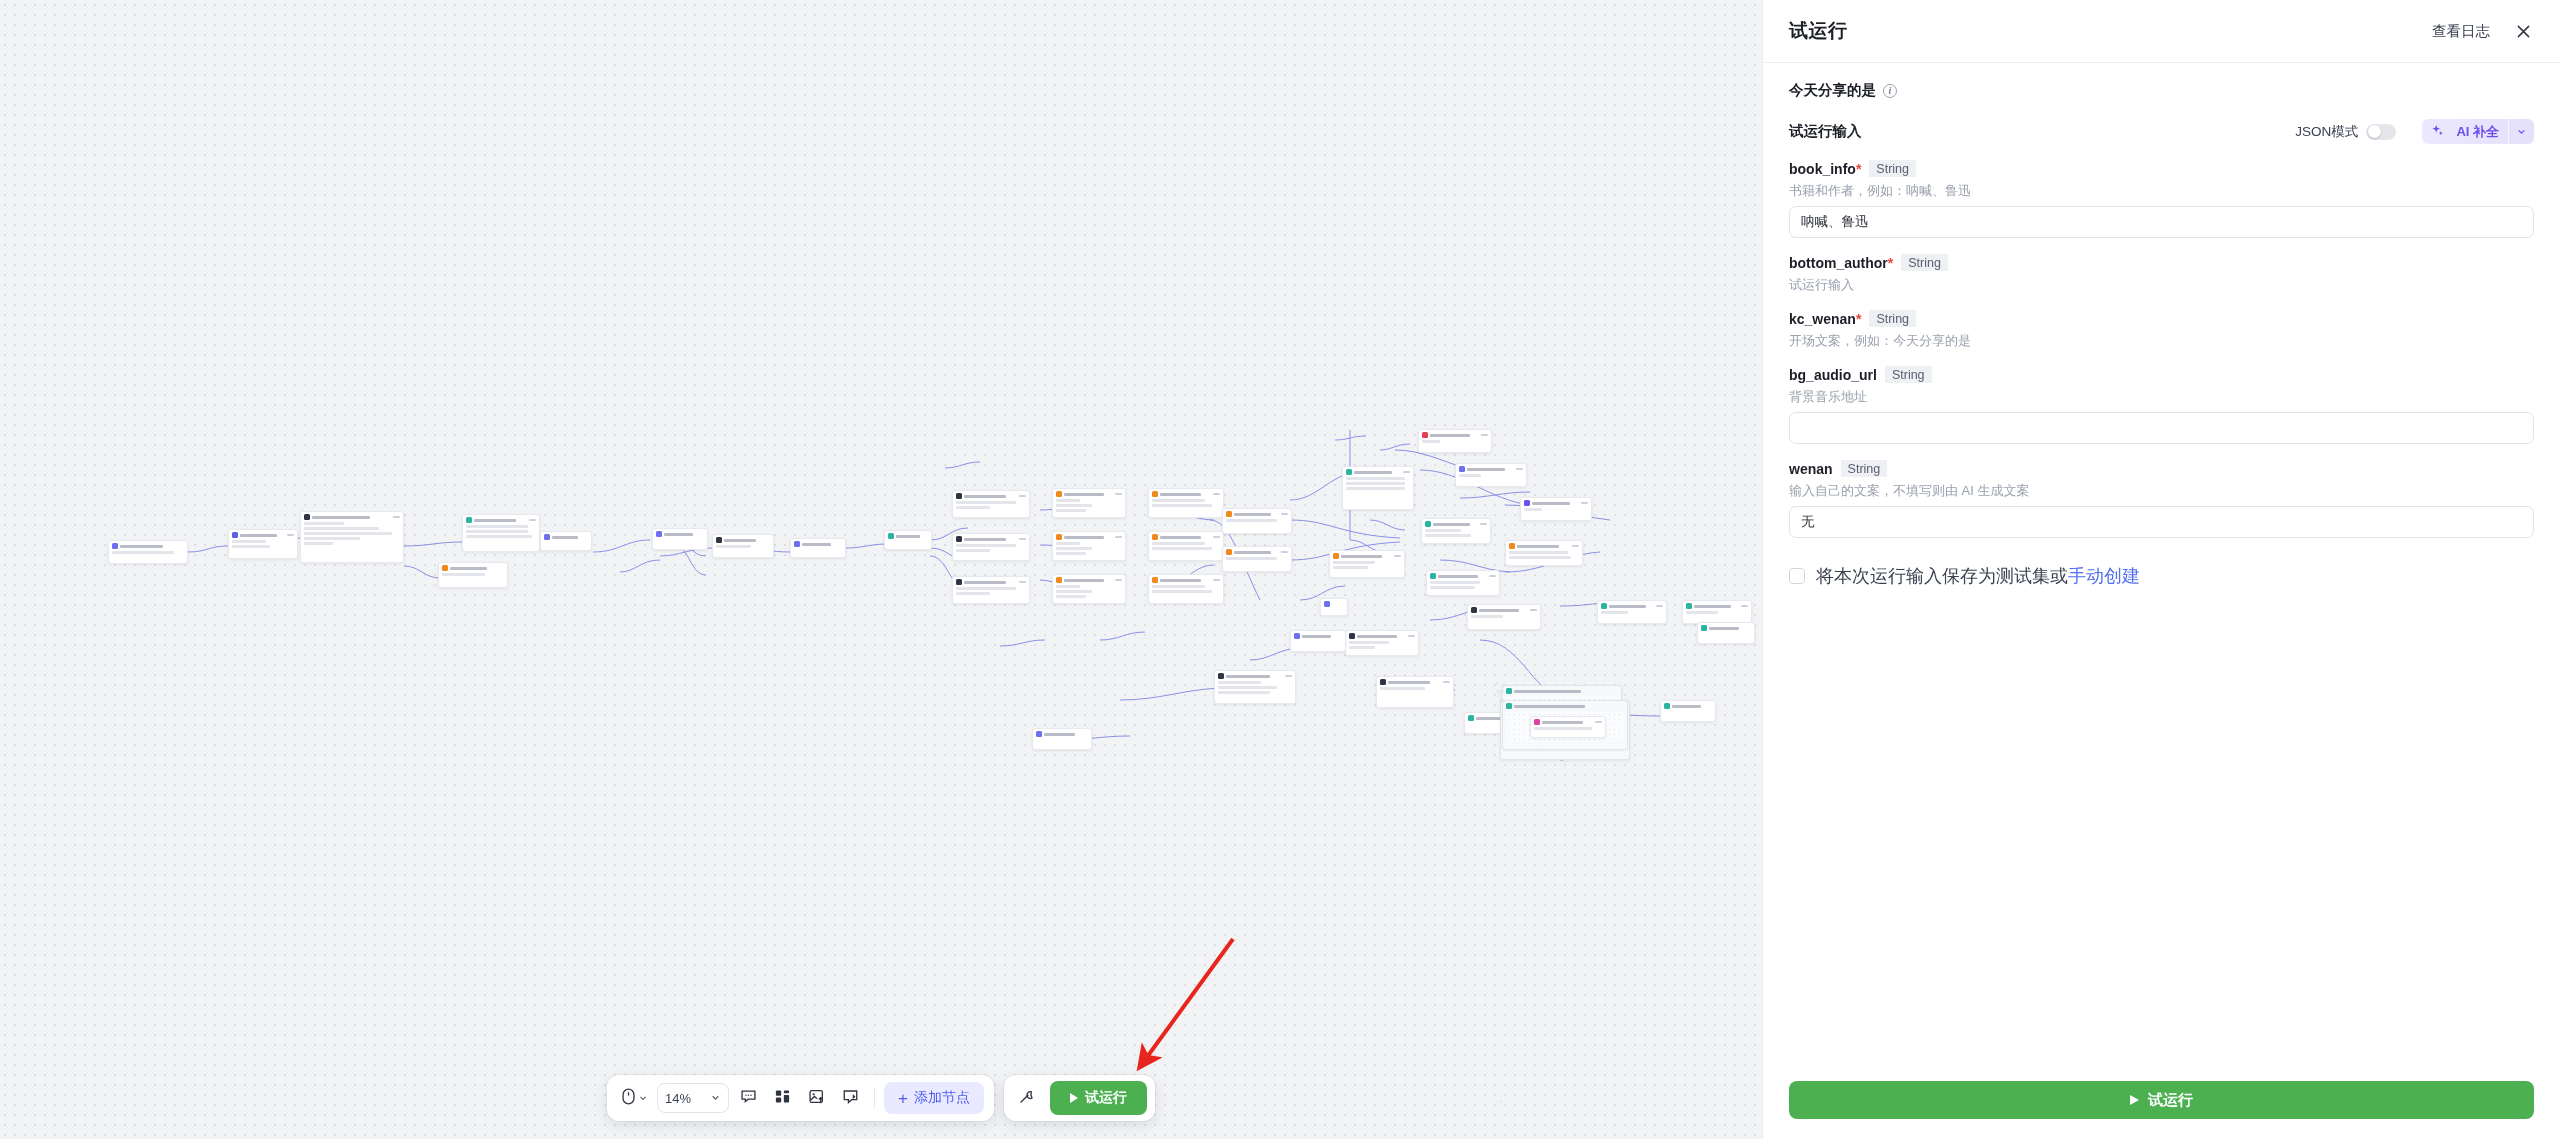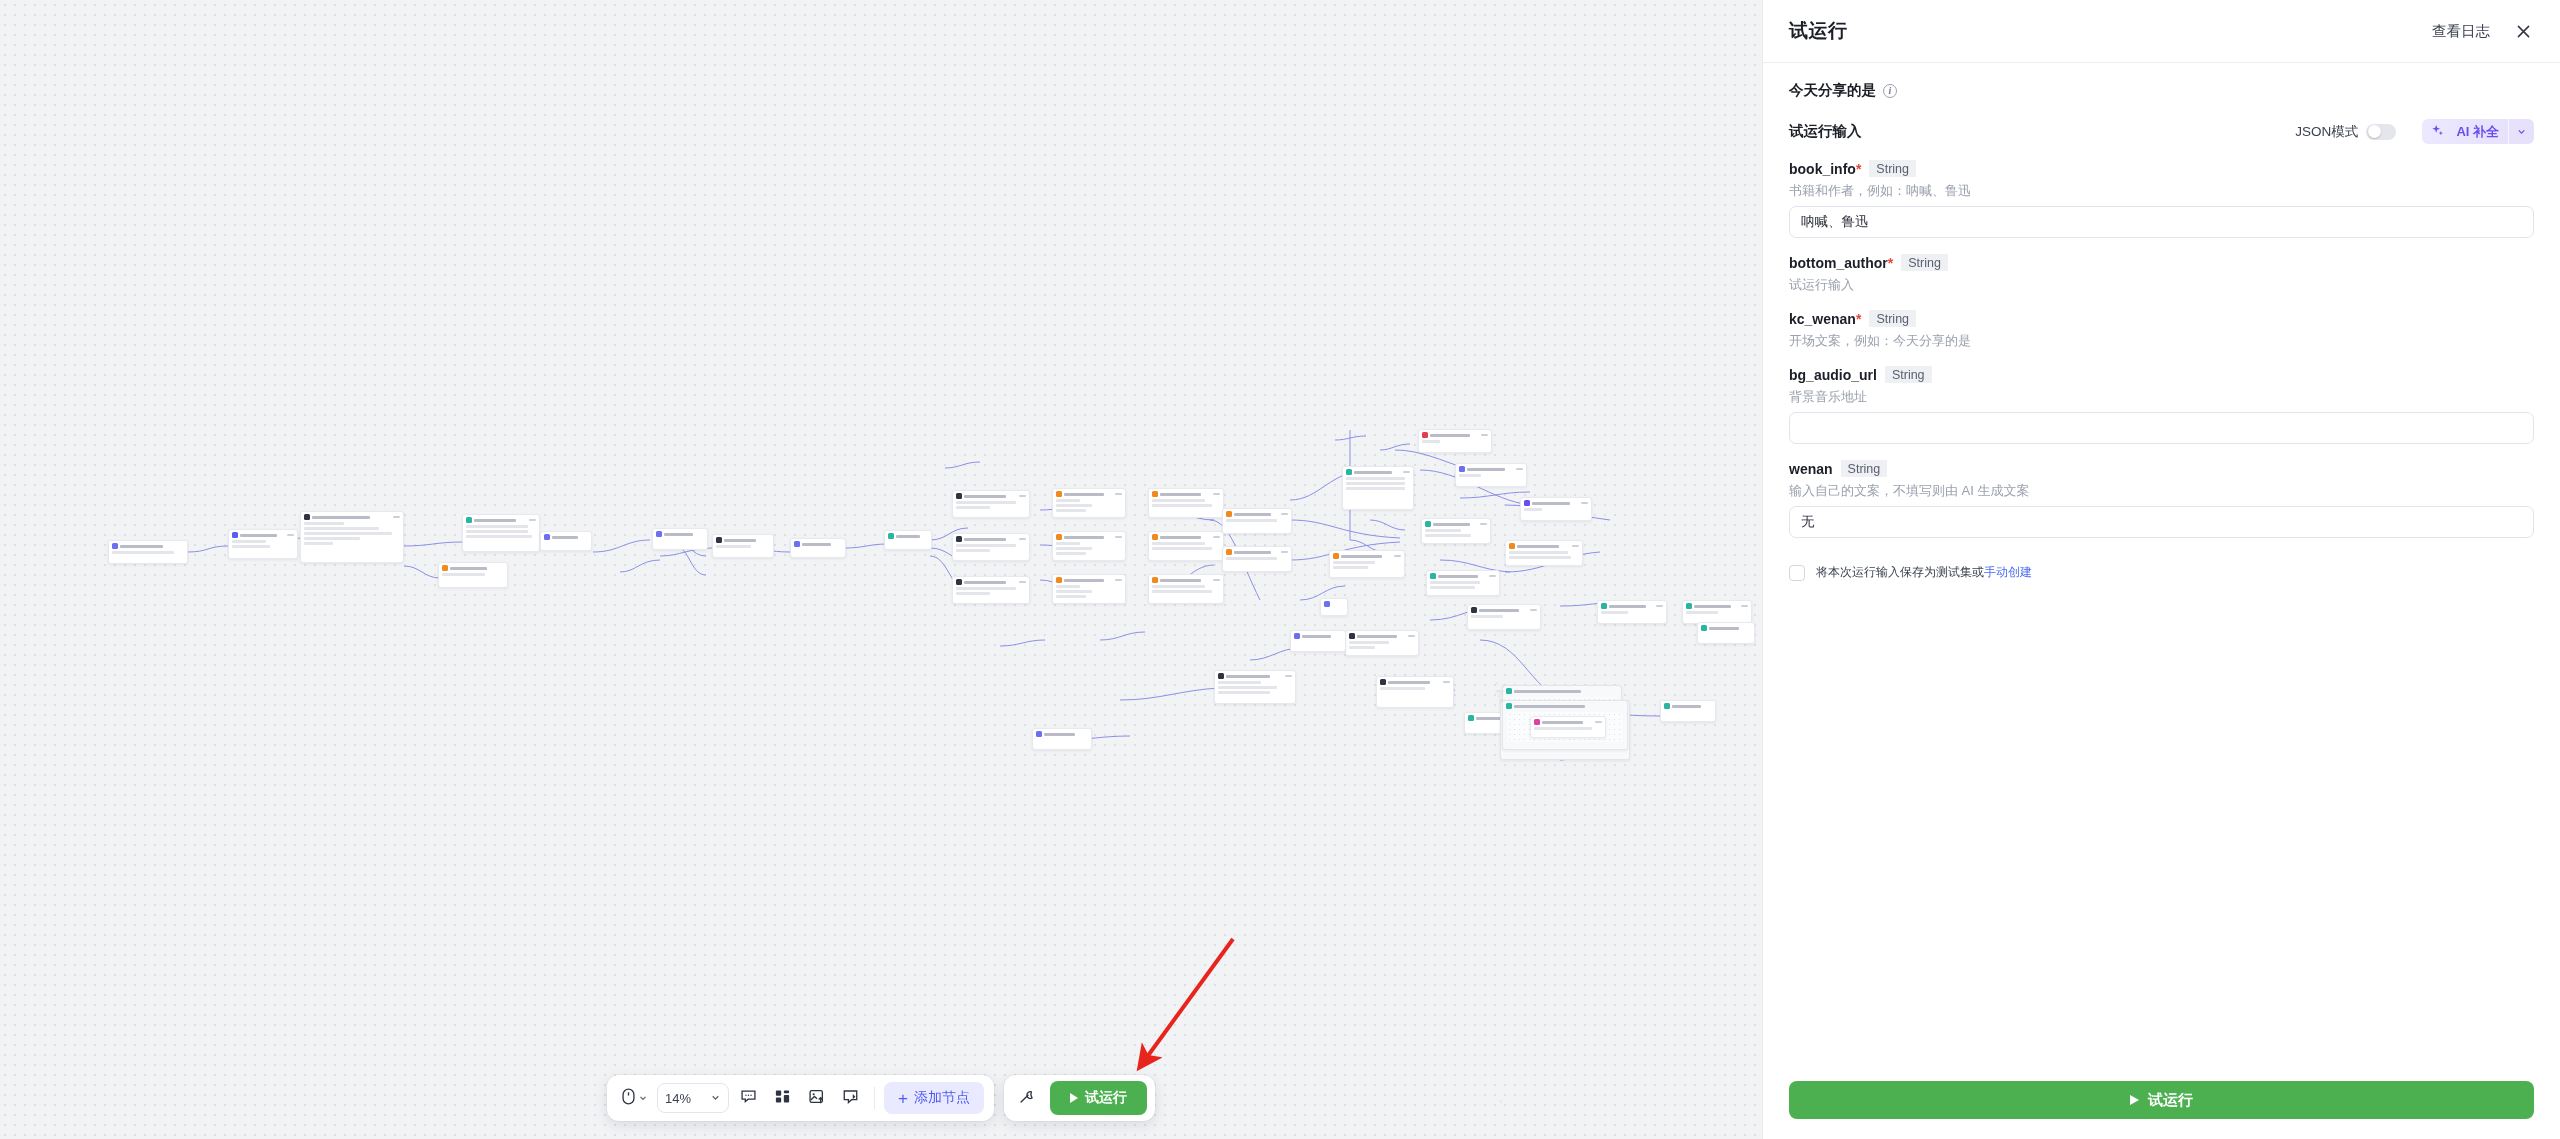--- a/index.html
+++ b/index.html
@@ -161,21 +161,21 @@
   .field-input {
     margin-top: 6px; height: 32px;
     border: 1px solid #e2e4ea; border-radius: 7px;
     display: flex; align-items: center; padding: 0 11px;
     font-size: 13.5px; color: #2b2f39; background: #fff; cursor: text;
   }
   .field-input.empty { color: #b4b8c2; }
 
   .save-row { display: flex; align-items: center; gap: 11px; margin-top: 26px; }
   .cbox { width: 16px; height: 16px; border: 1px solid #d3d6dd; border-radius: 4px; cursor: pointer; }
-  .save-text { font-size: 12px; color: #3b4150; }
+  .save-text { font-size: 18px; color: #3b4150; }
   .save-text a { color: #4f6ef0; text-decoration: none; cursor: pointer; }
 
   #panel-footer { flex: 0 0 auto; padding: 10px 26px 20px 26px; background: #fff; }
   #run-main-btn {
     height: 38px; border-radius: 8px; background: #4caf50; color: #fff;
     display: flex; align-items: center; justify-content: center; gap: 9px;
     font-size: 15px; font-weight: 600; cursor: pointer;
   }
   .play-tri { width: 0; height: 0; border-left: 9px solid currentColor; border-top: 5.5px solid transparent; border-bottom: 5.5px solid transparent; }
   .play-tri.sm { border-left-width: 8px; border-top-width: 5px; border-bottom-width: 5px; }

